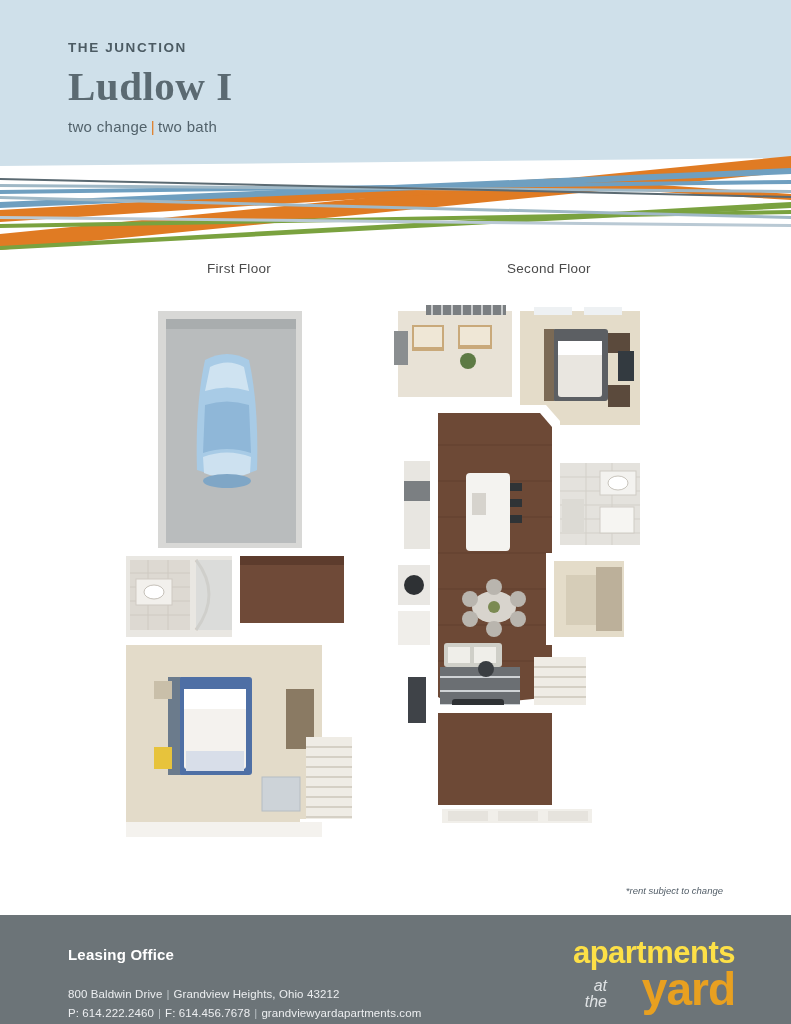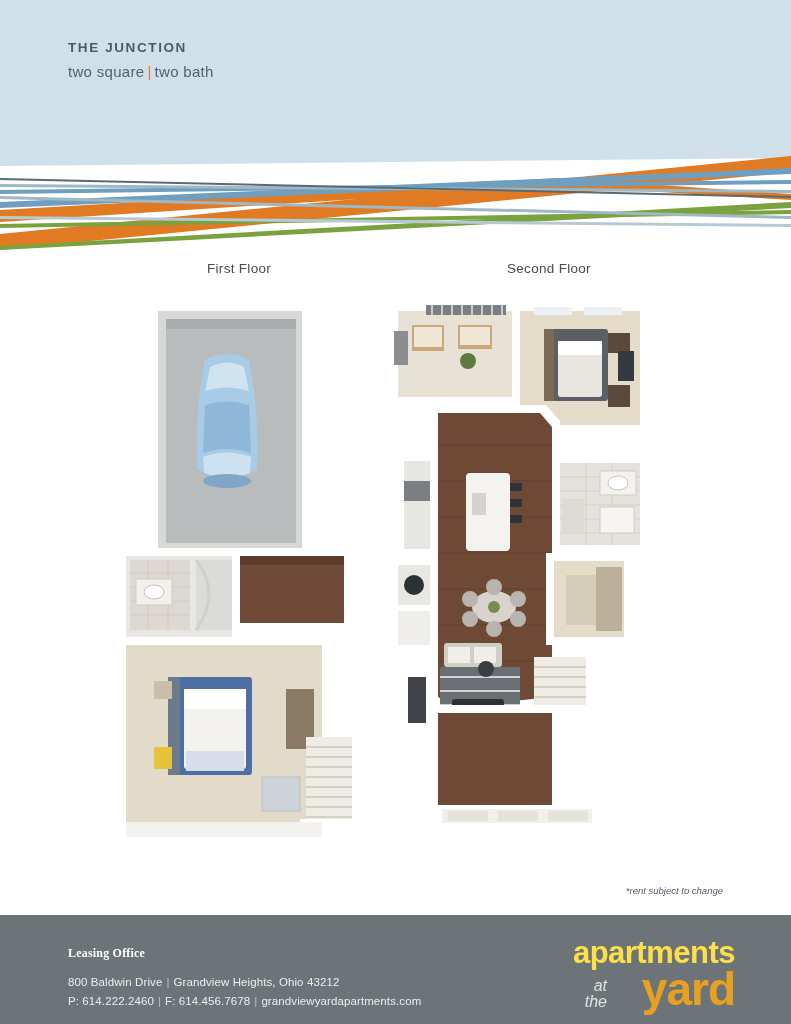--- a/index.html
+++ b/index.html
@@ -121,25 +121,25 @@
     height: 109px;
     background: #6c7478;
     color: #ffffff;
   }
   .leasing {
     position: absolute;
     left: 68px;
     top: 31px;
   }
   .leasing-title {
-    font-family: Liberation Serif, serif;
+    font-family: Liberation Sans, sans-serif;
     font-weight: bold;
-    font-size: 12px;
+    font-size: 15px;
     letter-spacing: 0.2px;
-    margin-bottom: 12px;
+    margin-bottom: 22px;
   }
   .leasing-line {
     font-size: 11.5px;
     line-height: 1.65;
     color: #eceef0;
     letter-spacing: 0.1px;
   }
   .leasing-line .pipe { color: #b9c0c4; padding: 0 4px; }
 
   
@@ -183,22 +183,23 @@
   }
 </style>
 </head>
 <body>
 
 <div class="page">
 
   <div class="header">
     <div class="header-inner">
       <div class="eyebrow">THE JUNCTION</div>
+      <div class="plan-title">Ludlow I</div>
       <div class="subtitle">
-        <span>two square</span><span class="sep">|</span><span>two bath</span>
+        <span>two change</span><span class="sep">|</span><span>two bath</span>
       </div>
     </div>
   </div>
 
   <div class="ribbon">
     <svg width="791" height="100" viewBox="0 0 791 100">
 
       <path d="M0,0 L791,0 L791,8 L0,16 Z" fill="#cfe0ea"></path>
 
       <path d="M0,84 L791,6 L791,22 L0,100 Z" fill="#e07b23"></path>

